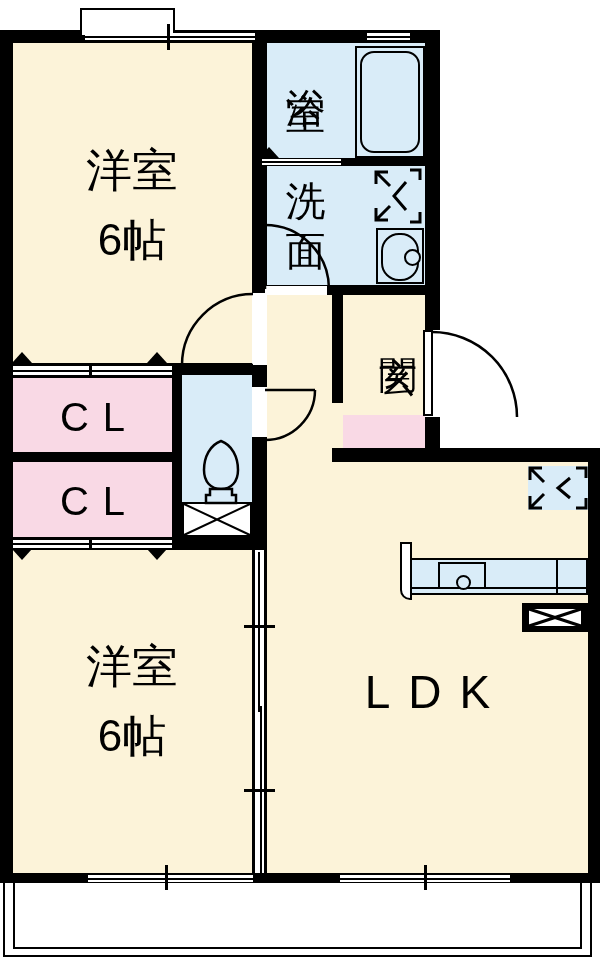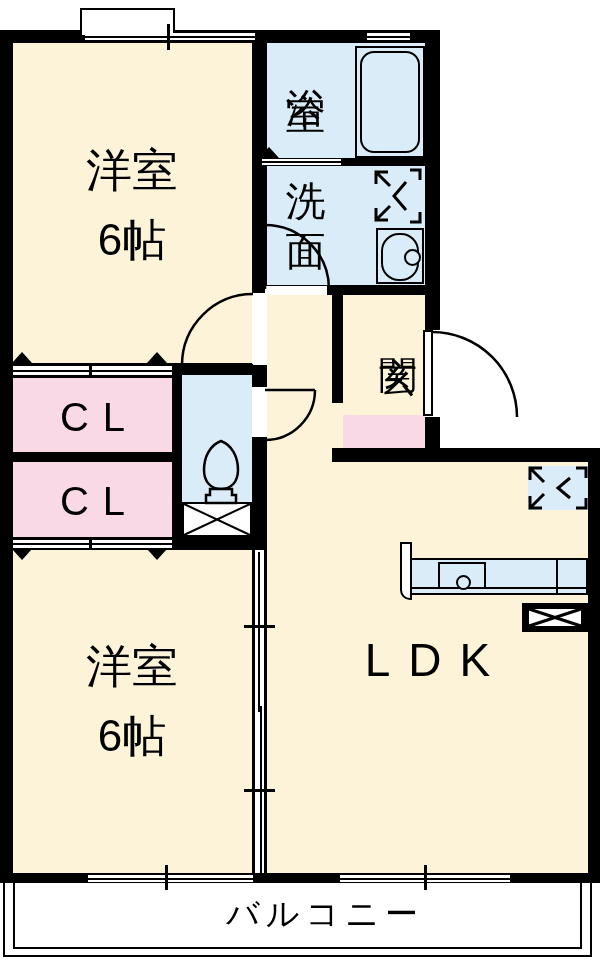--- a/index.html
+++ b/index.html
@@ -189,19 +189,18 @@
 
 
   <div class="label" style="left:13px;top:392px;width:159px;font-size:40px;letter-spacing:14px;text-indent:14px;">CL</div>
   <div class="label" style="left:13px;top:476px;width:159px;font-size:40px;letter-spacing:14px;text-indent:14px;">CL</div>
 
   <div class="label" style="left:32px;top:638px;width:200px;">
     <div style="font-size:46px;">洋室</div>
     <div style="font-size:44px;margin-top:12px;">6帖</div>
   </div>
 
-  <div class="label" style="left:267px;top:632px;width:321px;">
+  <div class="label" style="left:267px;top:664px;width:321px;">
     <div style="font-size:46px;letter-spacing:18px;text-indent:18px;">LDK</div>
   </div>
 
-  <div class="label" style="left:60px;top:893px;width:530px;font-size:33px;letter-spacing:6px;">バルコニー</div>
 
 </div>
 
 </body></html>

